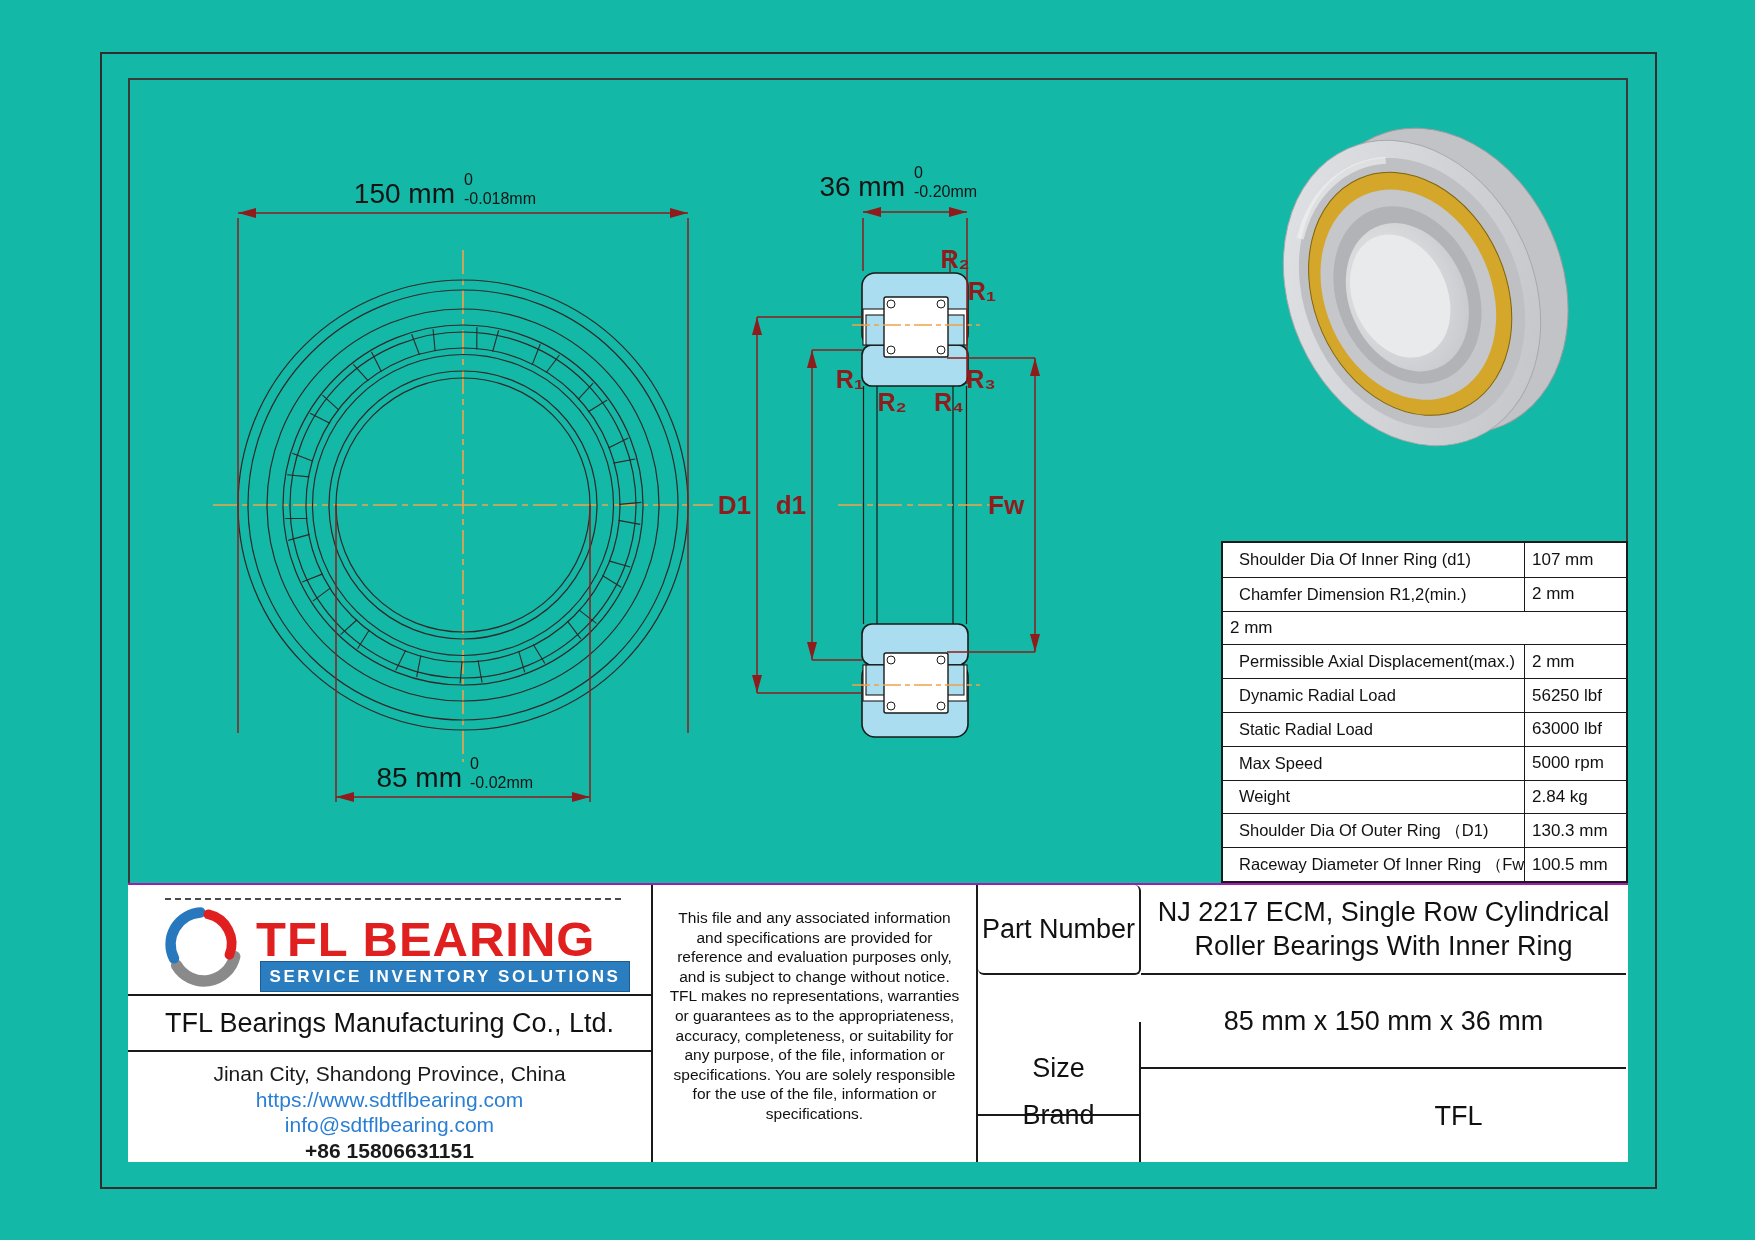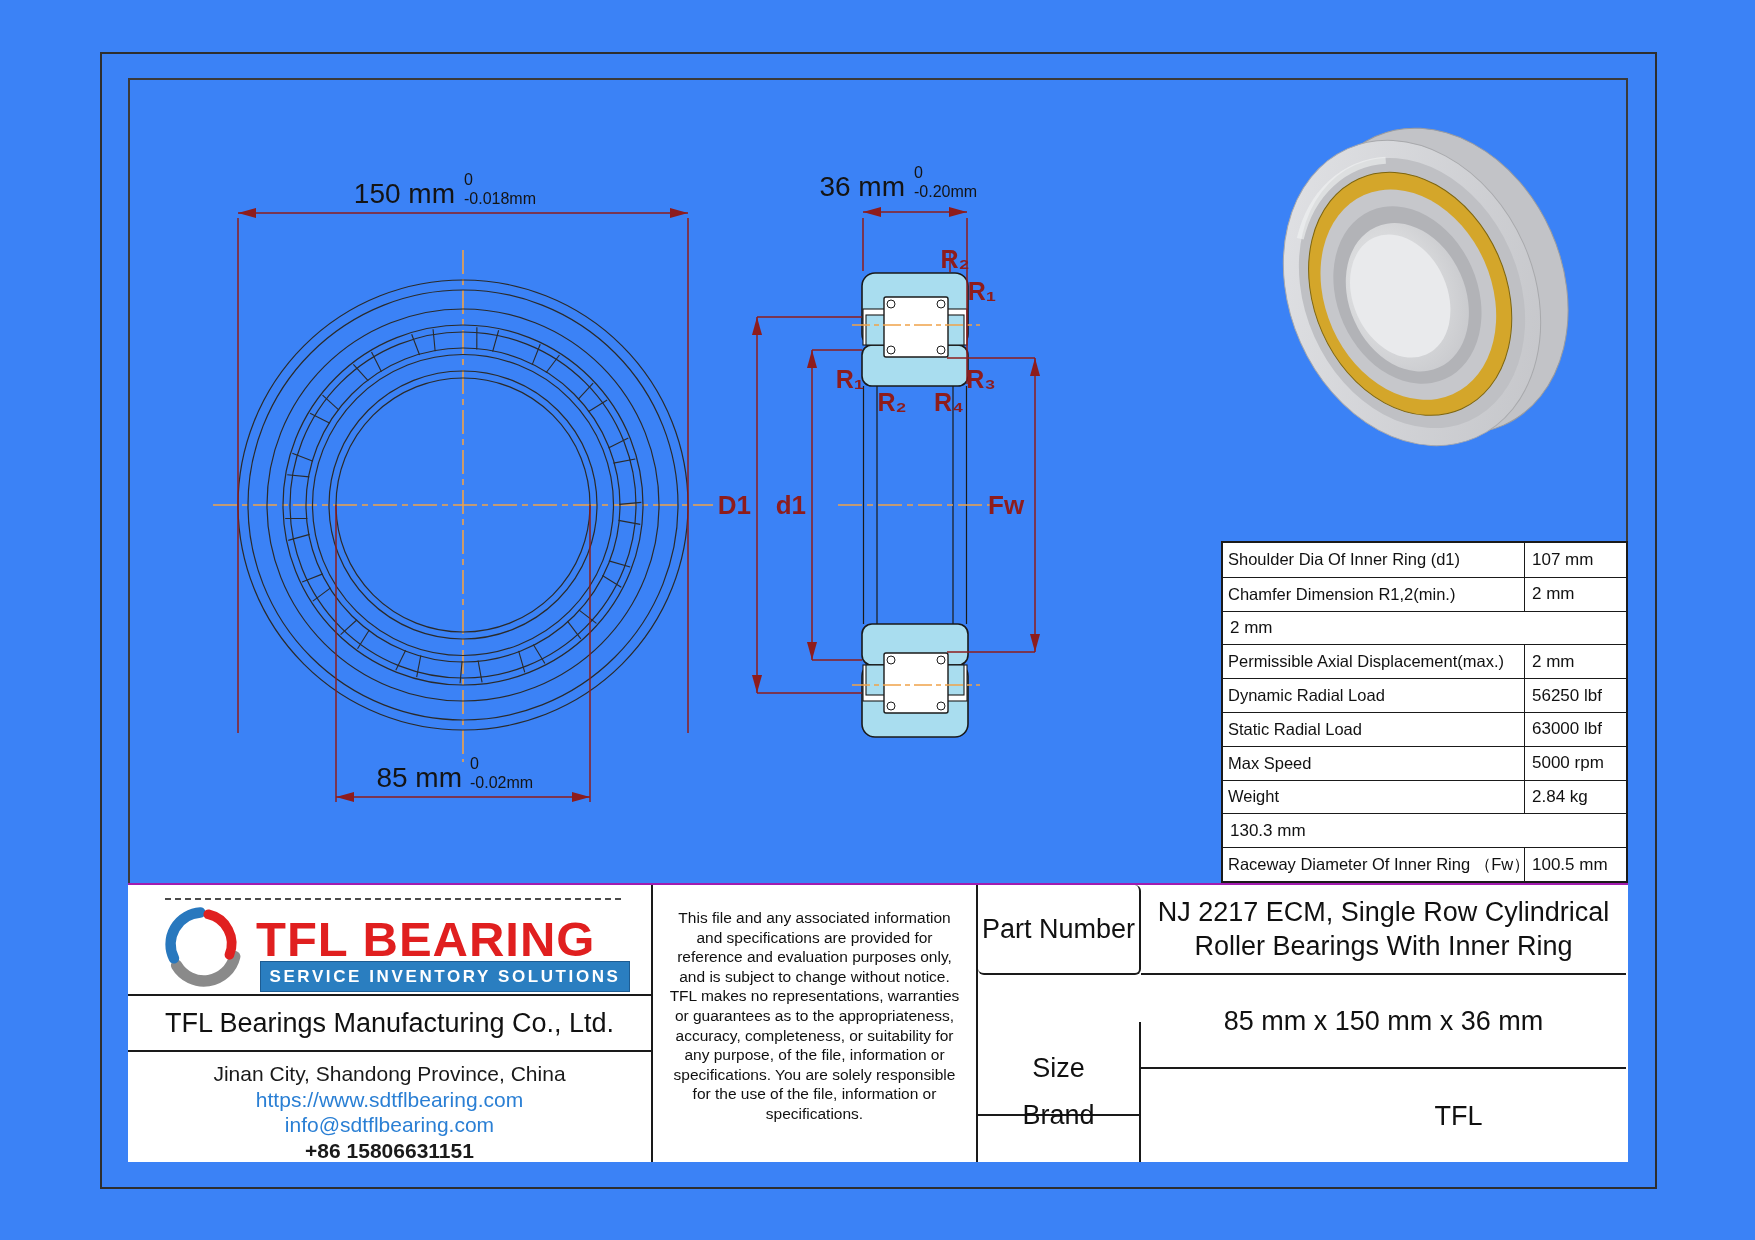--- a/index.html
+++ b/index.html
@@ -1,34 +1,34 @@
 <!DOCTYPE html>
 <html><head>
 <meta charset="utf-8">
 <style>
   html,body{margin:0;padding:0;background:#fff;}
-  .page{position:relative;width:1755px;height:1240px;background:#3b82f6;overflow:hidden;
+  .page{position:relative;width:1755px;height:1240px;background:#14b8a6;overflow:hidden;
         font-family:"Liberation Sans",sans-serif;color:#111;}
   .frame-outer{position:absolute;left:100px;top:52px;width:1557px;height:1137px;
         border:2px solid #2e2e2e;box-sizing:border-box;}
   .frame-inner{position:absolute;left:128px;top:78px;width:1500px;height:1084px;
         border:2px solid #3a3a3a;box-sizing:border-box;}
   svg text{font-family:"Liberation Sans",sans-serif;}
   .dimtxt{fill:#141414;font-weight:500;}
   .toltxt{fill:#141414;font-weight:400;}
   .redlbl{fill:#8e1c1c;font-weight:600;}
 
   
   .spec-table{position:absolute;left:1221px;top:541px;width:407px;height:342px;
         border:2px solid #1a1a1a;box-sizing:border-box;display:grid;
         grid-template-rows:repeat(10,1fr);background:#fff;}
   .spec-row{display:grid;grid-template-columns:302px 1fr;border-top:1px solid #1a1a1a;min-height:0;}
   .spec-row:first-child{border-top:none;}
   .spec-label{border-right:1px solid #1a1a1a;display:flex;align-items:center;
-        padding-left:5px;font-size:16.5px;font-weight:500;white-space:nowrap;overflow:hidden;}
+        padding-left:16px;font-size:16.5px;font-weight:500;white-space:nowrap;overflow:hidden;}
   .spec-value{display:flex;align-items:center;padding-left:7px;font-size:17px;font-weight:500;white-space:nowrap;}
 
   
   .title-block{position:absolute;left:128px;top:883px;width:1500px;height:279px;
         border-top:2px solid #a21caf;box-sizing:border-box;background:#fff;}
   .tb-cell{position:absolute;box-sizing:border-box;}
   .bR{border-right:2px solid #1a1a1a;}
   .bB{border-bottom:2px solid #1a1a1a;}
   .cell-logo{left:0;top:0;width:525px;height:111px;}
   .cell-company{left:0;top:111px;width:525px;height:56px;display:flex;align-items:center;justify-content:center;}
@@ -262,20 +262,21 @@
     </div>
     <div class="spec-row">
       <div class="spec-label">Max Speed</div>
       <div class="spec-value">5000 rpm</div>
     </div>
     <div class="spec-row">
       <div class="spec-label">Weight</div>
       <div class="spec-value">2.84 kg</div>
     </div>
     <div class="spec-row">
+      <div class="spec-label">Shoulder Dia Of Outer Ring （D1)</div>
       <div class="spec-value">130.3 mm</div>
     </div>
     <div class="spec-row">
       <div class="spec-label">Raceway Diameter Of Inner Ring （Fw）</div>
       <div class="spec-value">100.5 mm</div>
     </div>
   </div>
 
   <div class="title-block">
 

